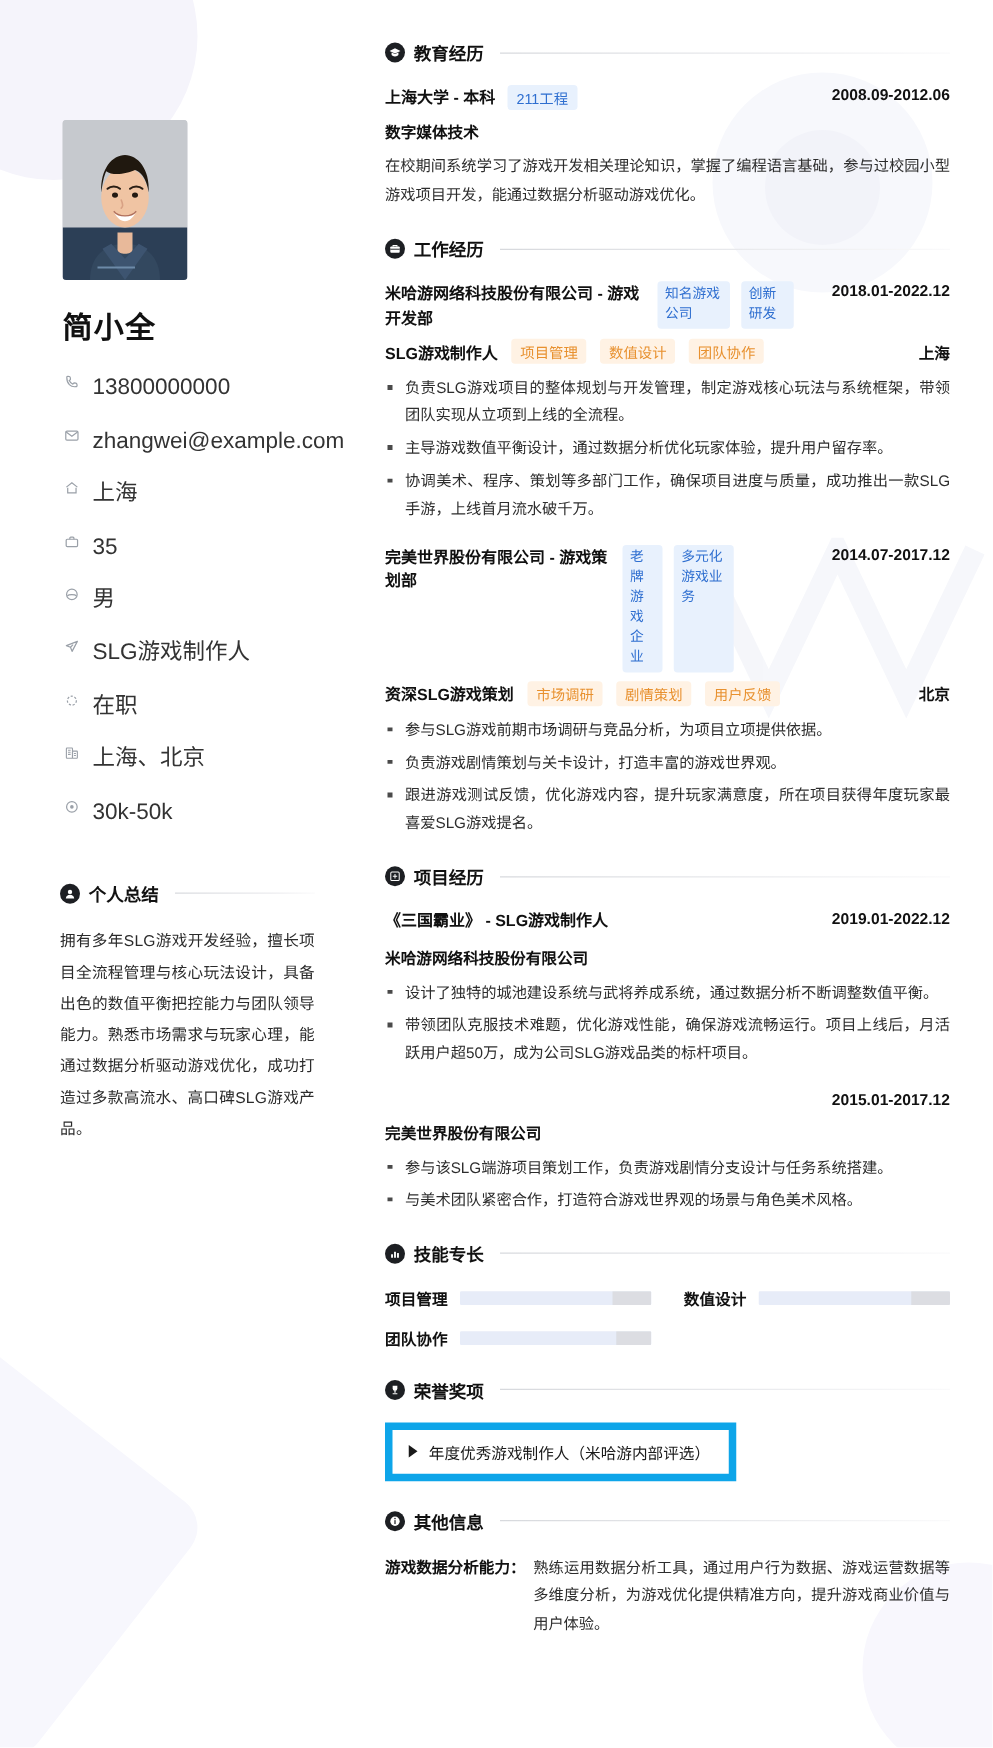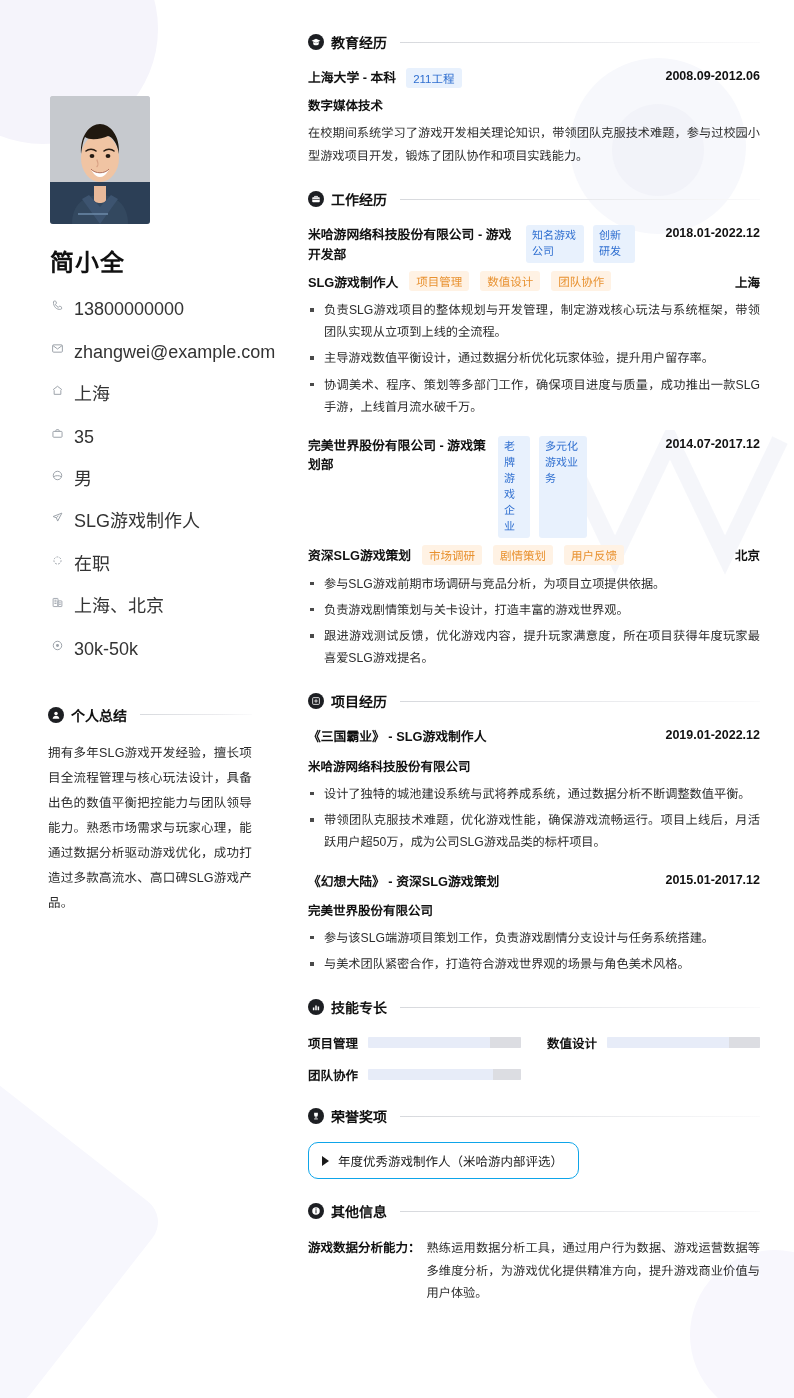--- a/index.html
+++ b/index.html
@@ -216,21 +216,21 @@
     position:relative; overflow:hidden;
   }
   .skill-bar .tail {
     position:absolute; right:0; top:0; bottom:0;
     background:#dcdde2;
   }
 
   
   .award-box {
     display:inline-flex; align-items:center; gap:9px;
-    border:1px solid #0ea5e9; border-radius:10px;
+    border:6px solid #0ea5e9; border-radius:0;
     background:#fff;
     padding:8px 15px 8px 13px;
     font-size:12.5px; color:#1a1a1a;
   }
   .tri {
     width:0; height:0; flex:0 0 auto;
     border-left:7px solid #1a1a1a;
     border-top:5px solid transparent;
     border-bottom:5px solid transparent;
   }
@@ -415,21 +415,21 @@
           <span class="rule"></span>
         </div>
 
         <div class="entry">
           <div class="entry-row1">
             <div class="org wide" style="max-width:none;flex:0 0 auto;">上海大学 - 本科</div>
             <span class="tag-orange" style="background:#e8f1fd;color:#2f6fd0;">211工程</span>
             <span class="date">2008.09-2012.06</span>
           </div>
           <div class="sub-line">数字媒体技术</div>
-          <p class="edu-desc">在校期间系统学习了游戏开发相关理论知识，带领团队克服技术难题，参与过校园小型游戏项目开发，锻炼了团队协作和项目实践能力。</p>
+          <p class="edu-desc">在校期间系统学习了游戏开发相关理论知识，掌握了编程语言基础，参与过校园小型游戏项目开发，能通过数据分析驱动游戏优化。</p>
         </div>
       </section>
 
       <section class="sec" style="margin-bottom:22px;">
         <div class="sec-head">
           <span class="sec-badge">
             <svg width="10" height="10" viewBox="0 0 16 16" fill="none" stroke="#fff" stroke-width="1.5">
               <rect x="2" y="5" width="12" height="8" rx="1.2" fill="#fff" stroke="none"></rect>
               <path d="M5.6 5V3.8h4.8V5" stroke="#fff"></path>
               <path d="M2 8.6h12" stroke="#1d1f23" stroke-width="1.2"></path>
@@ -505,21 +505,20 @@
           </div>
           <div class="sub-line">米哈游网络科技股份有限公司</div>
           <ul class="bullets">
             <li>设计了独特的城池建设系统与武将养成系统，通过数据分析不断调整数值平衡。</li>
             <li>带领团队克服技术难题，优化游戏性能，确保游戏流畅运行。项目上线后，月活跃用户超50万，成为公司SLG游戏品类的标杆项目。</li>
           </ul>
         </div>
 
         <div class="entry" style="margin-top:17px;">
           <div class="entry-row1" style="margin-bottom:9px;">
-            <div class="org wide">《幻想大陆》 - 资深SLG游戏策划</div>
             <span class="date">2015.01-2017.12</span>
           </div>
           <div class="sub-line">完美世界股份有限公司</div>
           <ul class="bullets">
             <li>参与该SLG端游项目策划工作，负责游戏剧情分支设计与任务系统搭建。</li>
             <li>与美术团队紧密合作，打造符合游戏世界观的场景与角色美术风格。</li>
           </ul>
         </div>
       </section>
 

